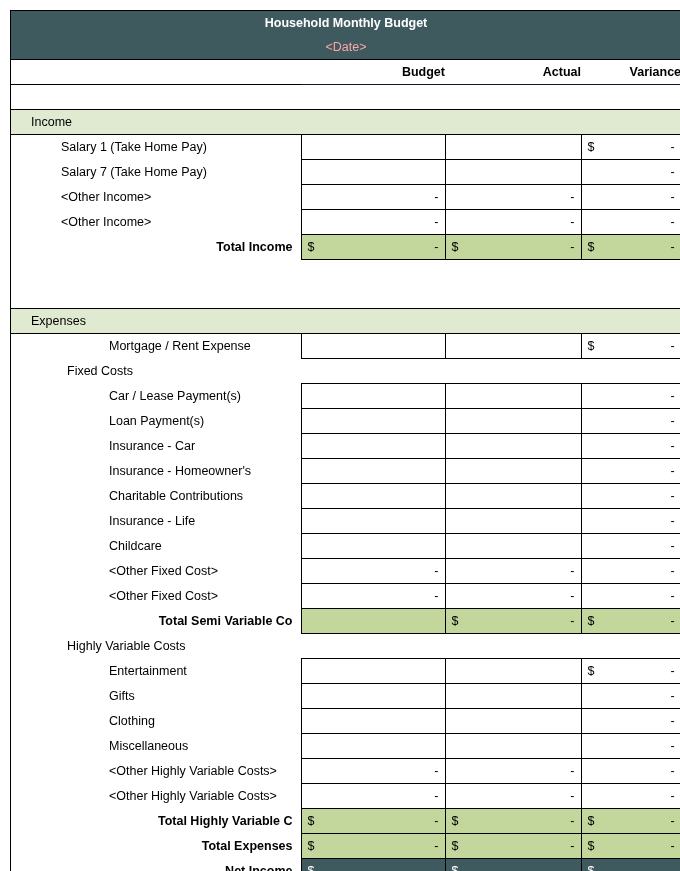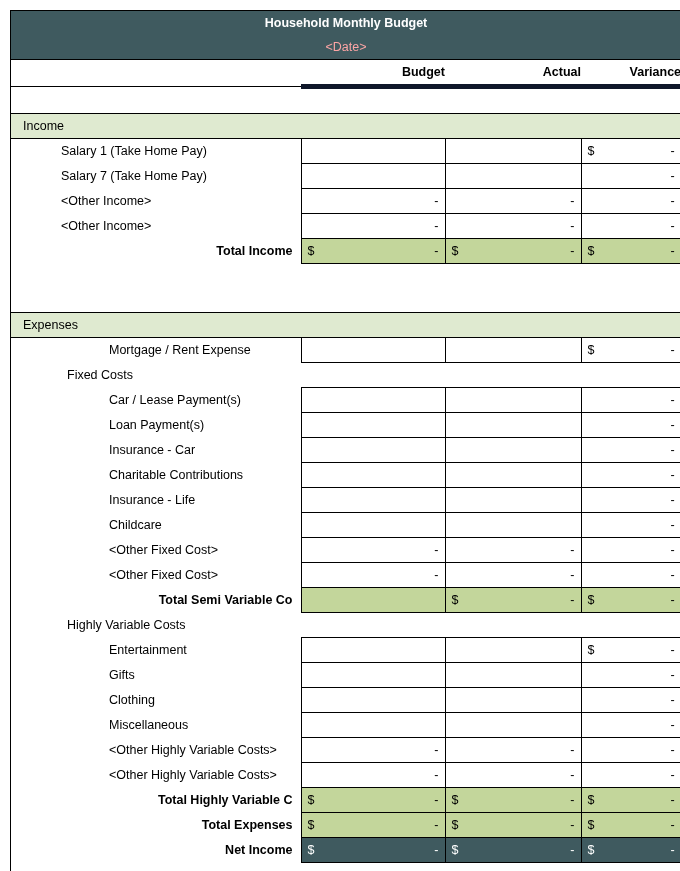--- a/index.html
+++ b/index.html
@@ -60,37 +60,37 @@
     font-size: 12.5px;
     border-bottom: 1px solid #000000;
   }
   
   .col-head td {
     font-weight: bold;
     text-align: right;
     padding-right: 24px;
     height: 25px;
     font-size: 13px;
-    border-bottom: 5px solid #0f172a;
+    border-bottom: 1px solid #0f172a;
   }
   .col-head td.blank {
     border-bottom: 1px solid #000000;
   }
 
   .spacer td { height: 14px; }
 
   
   .section td {
     background: #dfead0;
     height: 21px;
     font-size: 12.5px;
     border-top: 1px solid #000000;
     border-bottom: 1px solid #000000;
   }
-  .section td.sec-label { padding-left: 12px; }
+  .section td.sec-label { padding-left: 20px; }
 
   
   .row td.label {
     padding-left: 0;
   }
   .lvl1 { padding-left: 50px !important; }
   .lvl2 { padding-left: 56px !important; }
   .lvl3 { padding-left: 98px !important; }
   .total-lbl {
     text-align: right;
@@ -307,20 +307,33 @@
           </td>
         <td class="cell">
             <span class="dash"></span>
           </td>
         <td class="cell">
             <span class="dollar"></span>
             <span class="dash">-</span>
           </td>
       </tr>
       <tr class="row">
+        <td class="label lvl3">Insurance - Homeowner's</td>
+        <td class="cell">
+            <span class="dash"></span>
+          </td>
+        <td class="cell">
+            <span class="dash"></span>
+          </td>
+        <td class="cell">
+            <span class="dollar"></span>
+            <span class="dash">-</span>
+          </td>
+      </tr>
+      <tr class="row">
         <td class="label lvl3">Charitable Contributions</td>
         <td class="cell">
             <span class="dash"></span>
           </td>
         <td class="cell">
             <span class="dash"></span>
           </td>
         <td class="cell">
             <span class="dollar"></span>
             <span class="dash">-</span>

